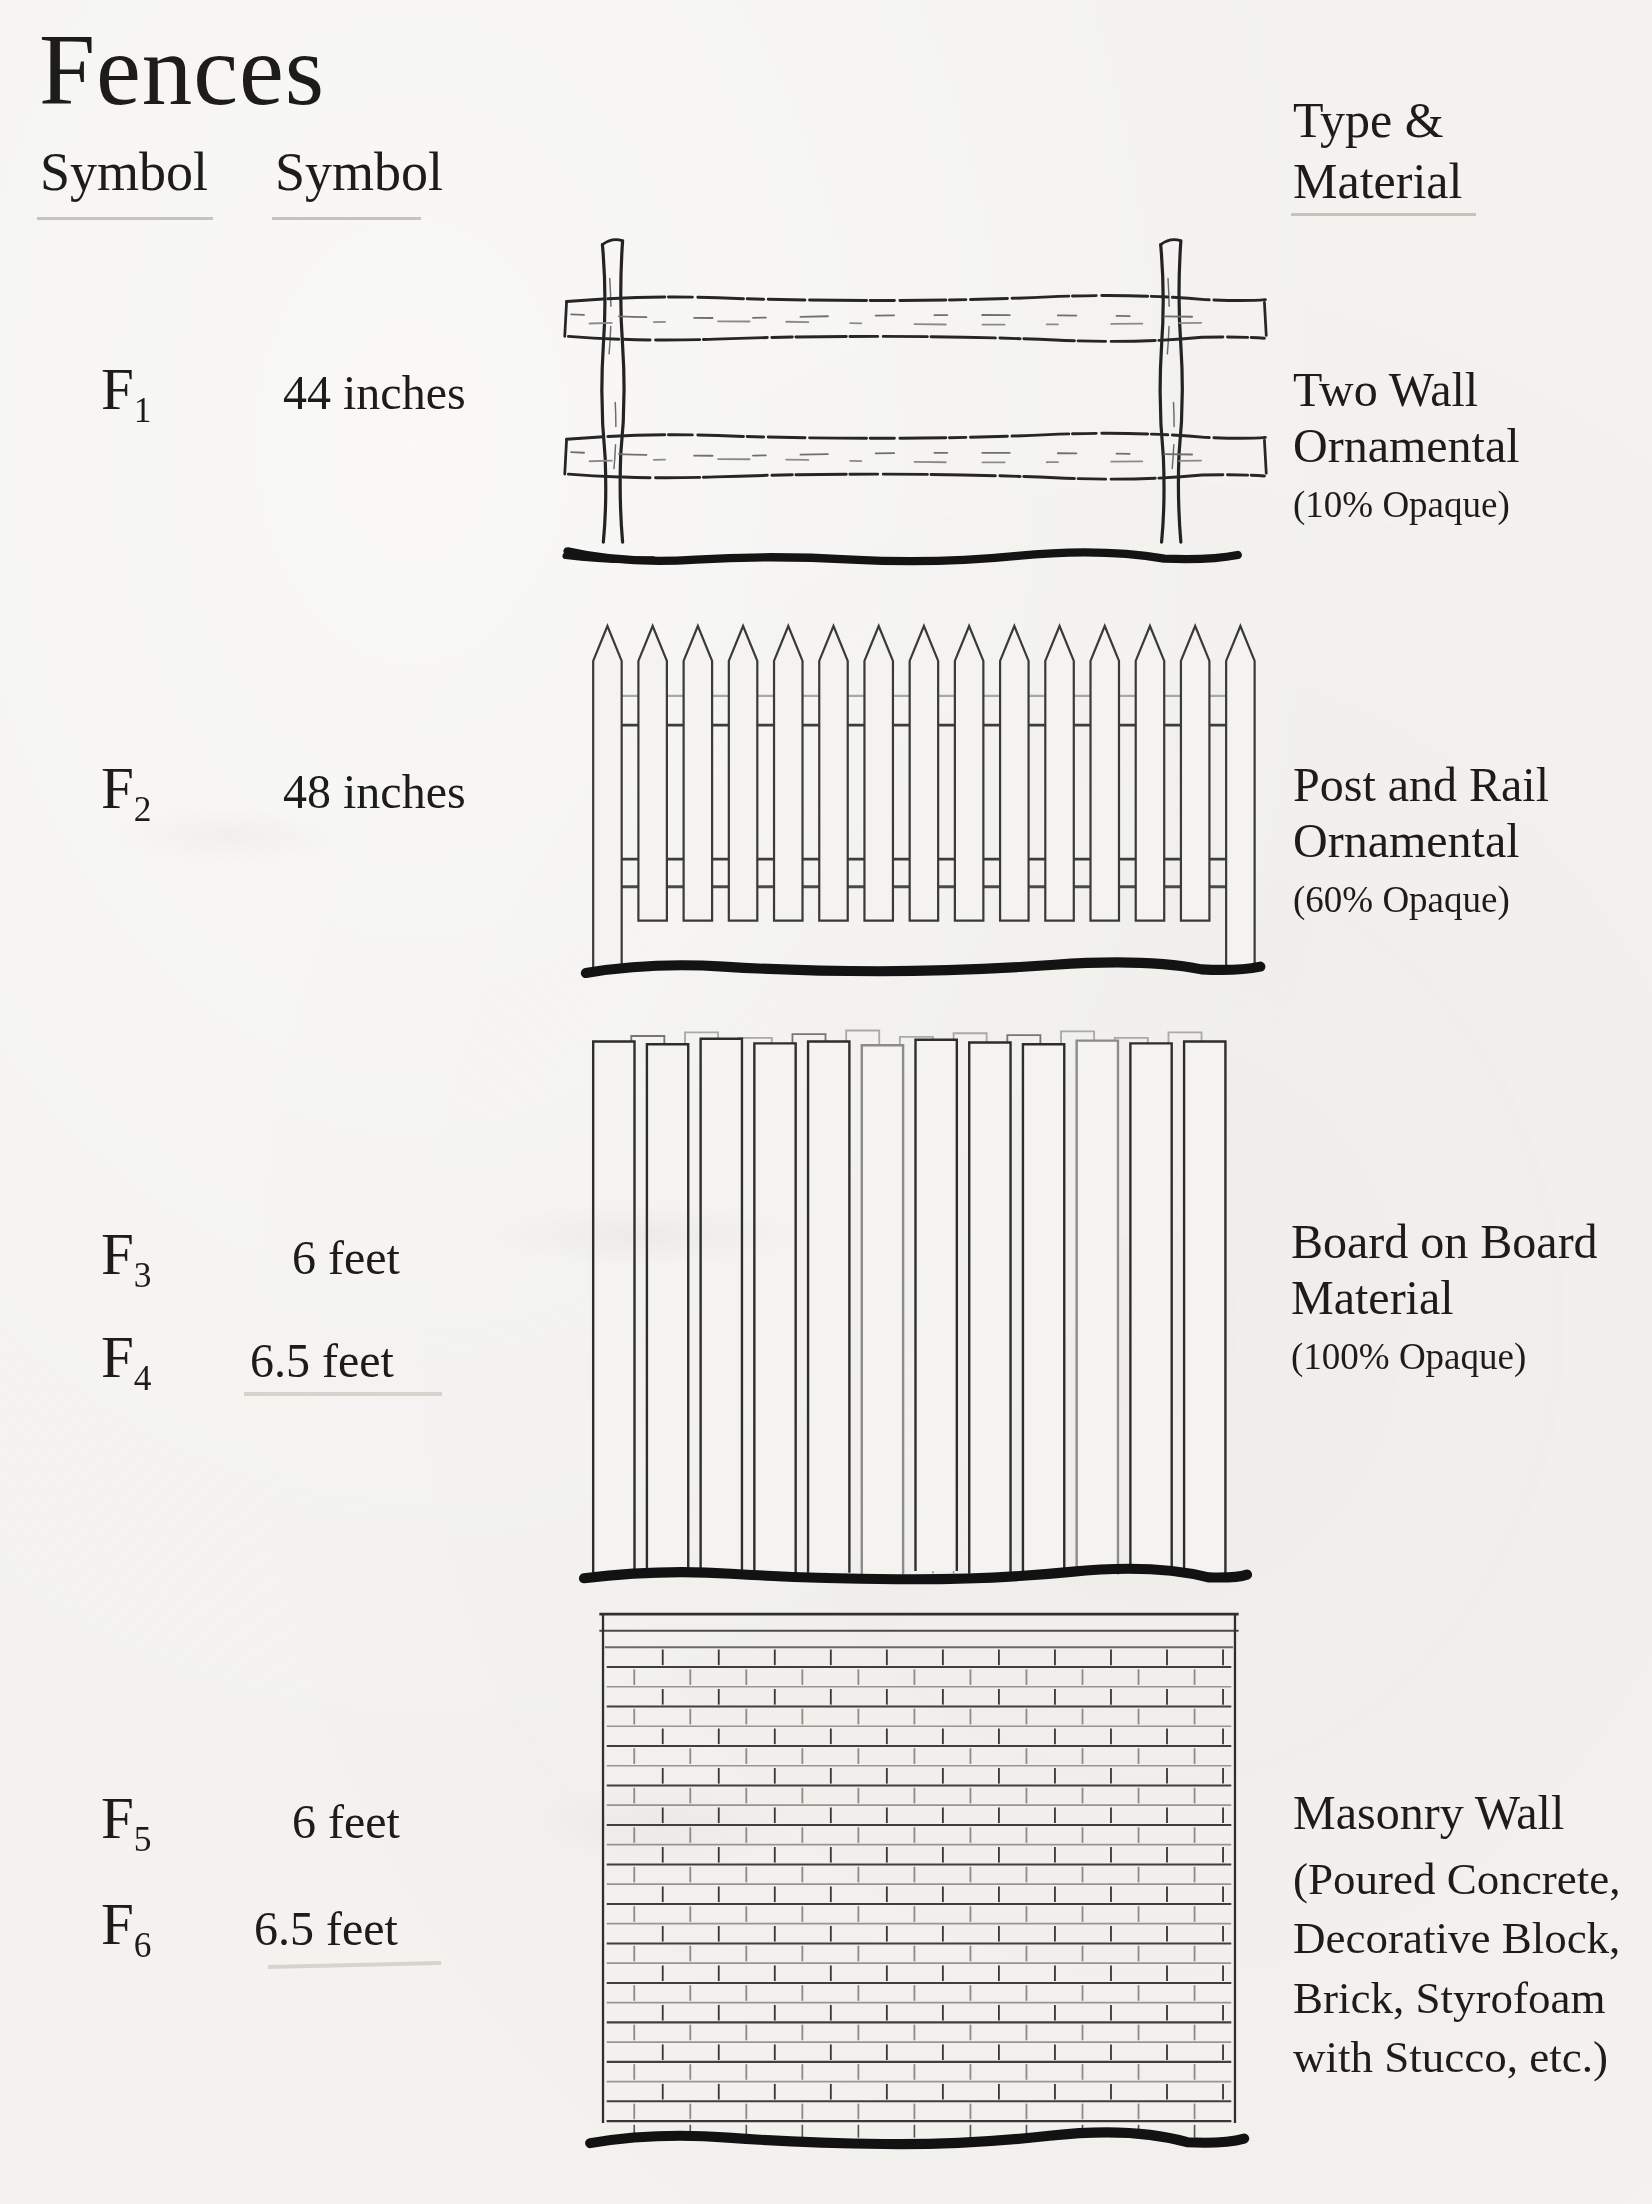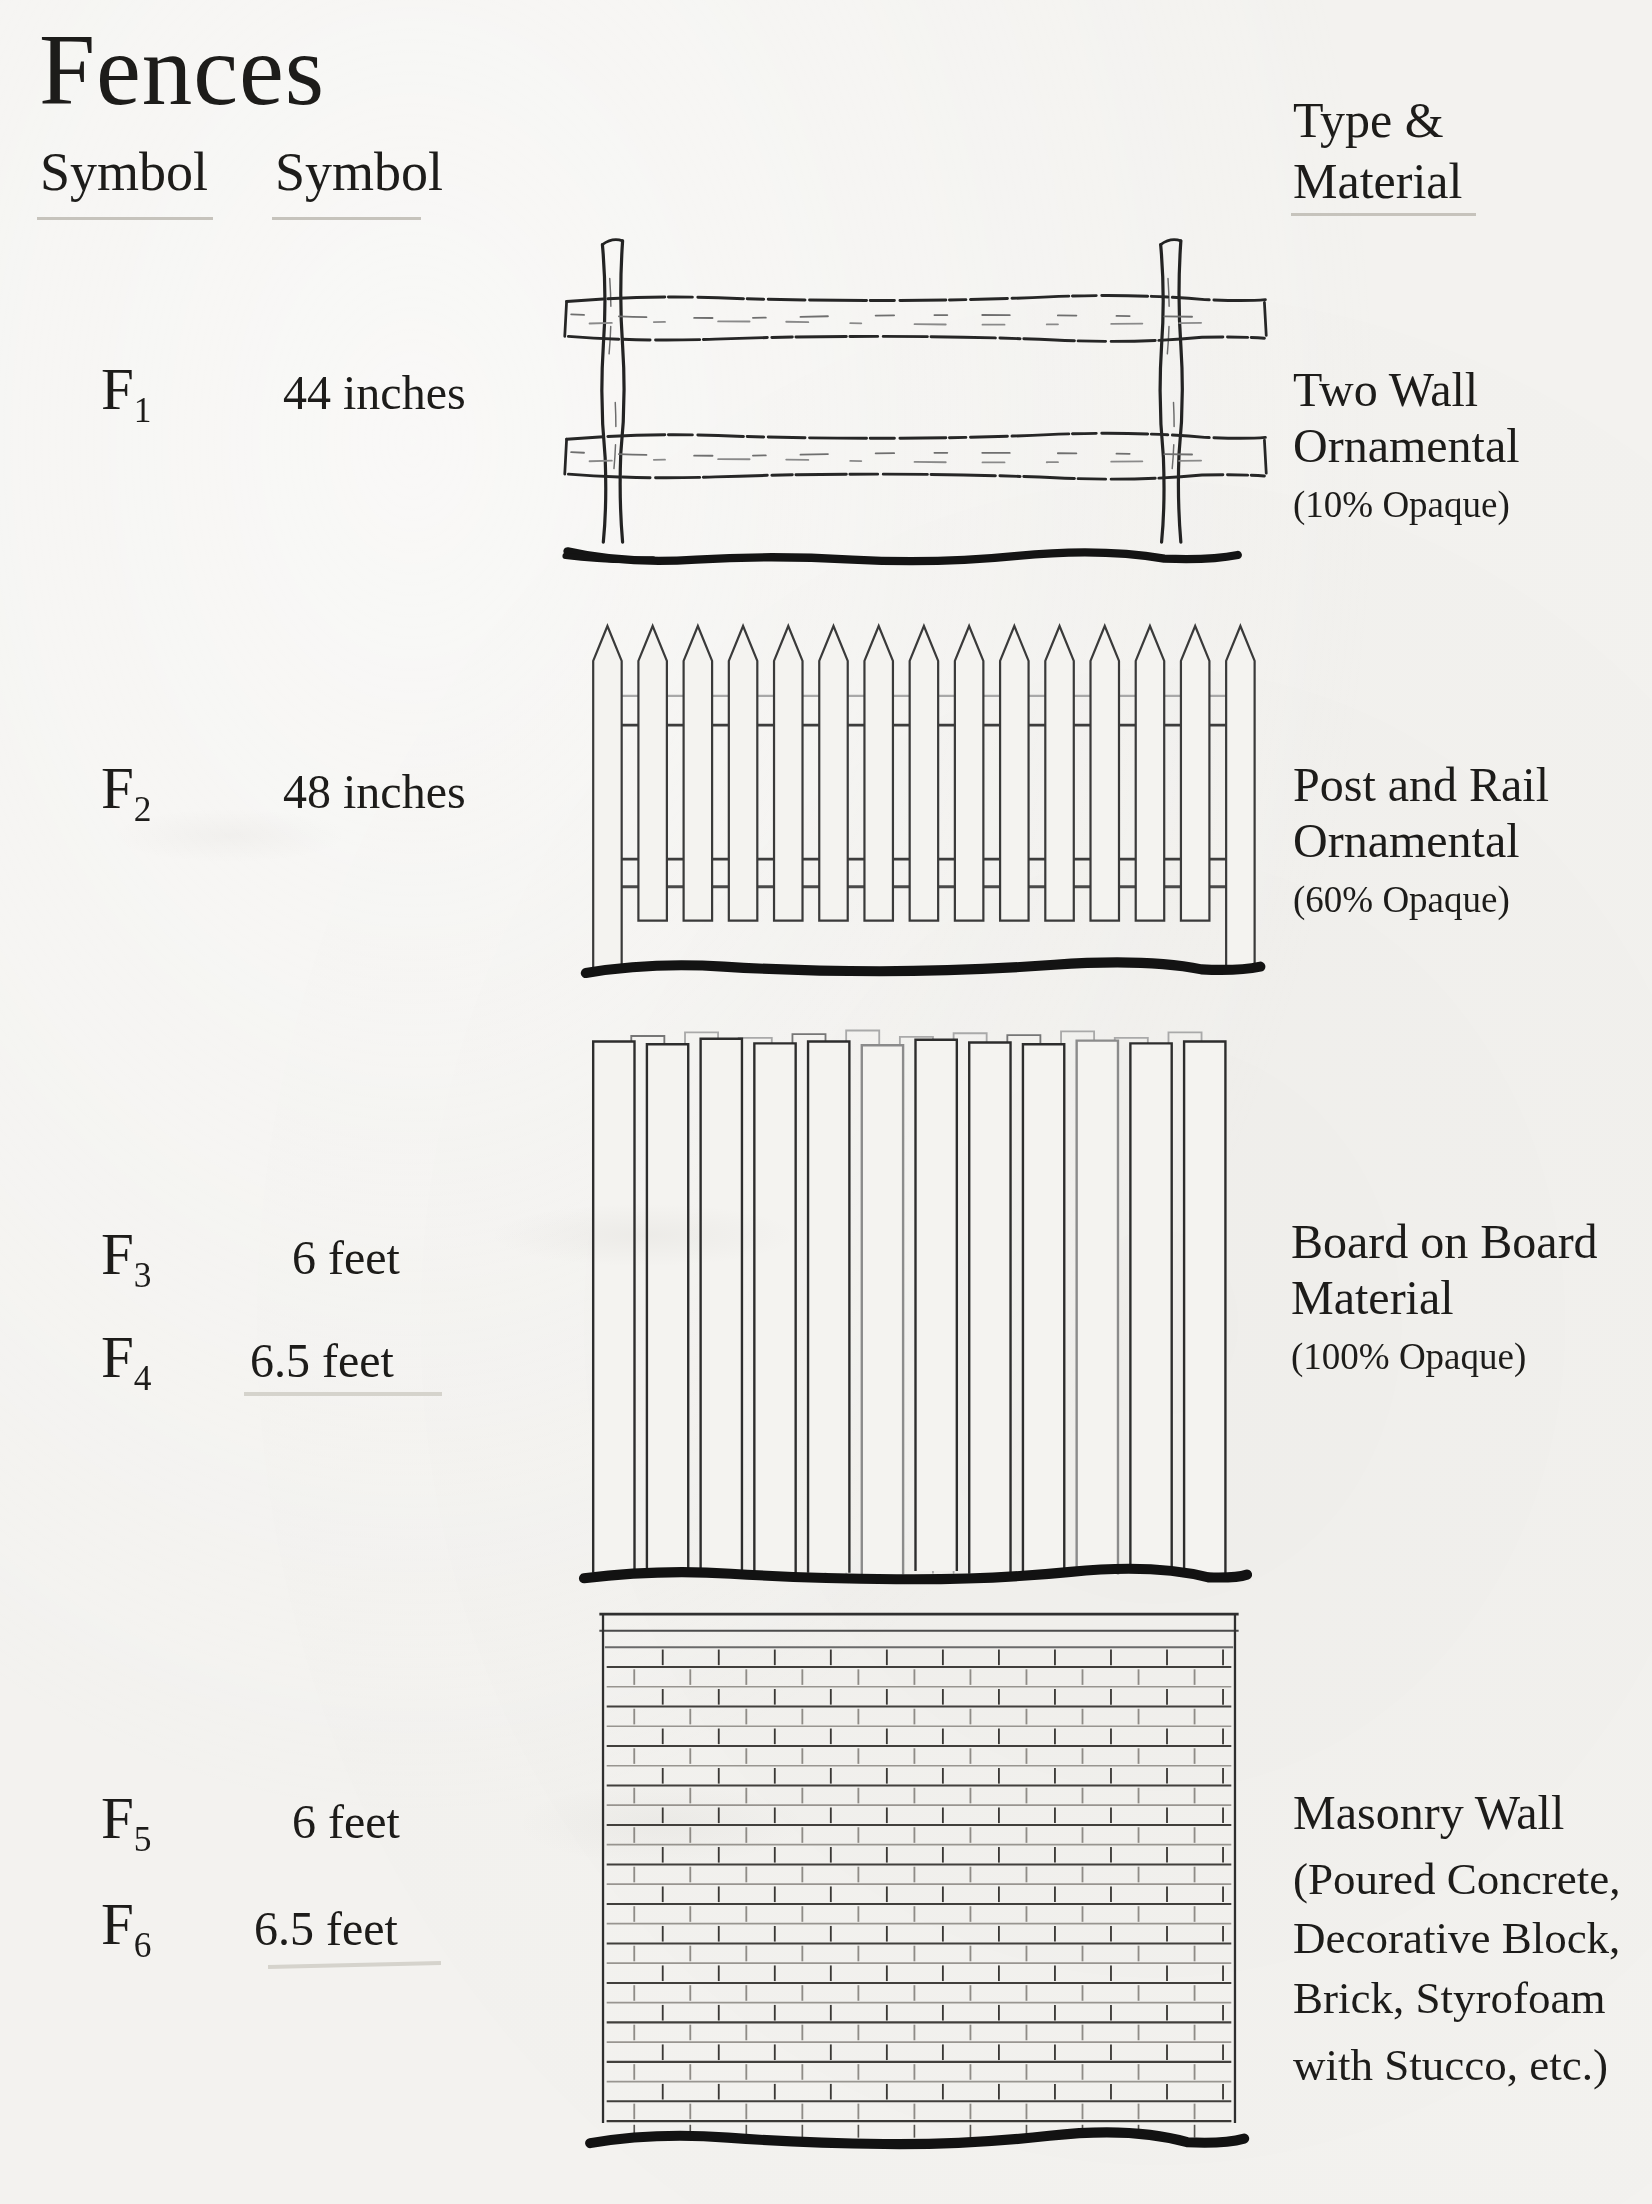--- a/index.html
+++ b/index.html
@@ -478,19 +478,19 @@
       <line x1="595" y1="566" x2="595" y2="580" stroke="#575550" stroke-width="1.8"></line>
       <line x1="656" y1="566" x2="656" y2="580" stroke="#575550" stroke-width="1.8"></line>
       <path d="M-2 586 q70 -12 150 -6 t170 7 t180 -9 t150 7 q40 2 62 -4" fill="none" stroke="#121212" stroke-width="11" stroke-linecap="round"></path>
     </svg>
   </div>
 <div class="abs type" style="left:1293px;top:1785px;">
   <div class="tline">Masonry Wall</div>
   <div class="tnote small">(Poured Concrete,</div>
   <div class="tnote small" style="margin-top:0;">Decorative Block,</div>
   <div class="tnote small" style="margin-top:0;">Brick, Styrofoam</div>
-  <div class="tnote small" style="margin-top:8px;">with Stucco, etc.)</div>
+  <div class="tnote small" style="margin-top:0;">with Stucco, etc.)</div>
 </div>
 
 <div class="smudge" style="left:487px;top:1203px;width:312px;height:64px;background:radial-gradient(ellipse, rgba(90,85,75,0.05), rgba(0,0,0,0) 70%);"></div>
 <div class="smudge" style="left:514px;top:1782px;width:294px;height:83px;background:radial-gradient(ellipse, rgba(90,85,75,0.045), rgba(0,0,0,0) 70%);"></div>
 <div class="smudge" style="left:110px;top:808px;width:239px;height:55px;background:radial-gradient(ellipse, rgba(90,85,75,0.04), rgba(0,0,0,0) 70%);"></div>
 
 
 </body></html>

